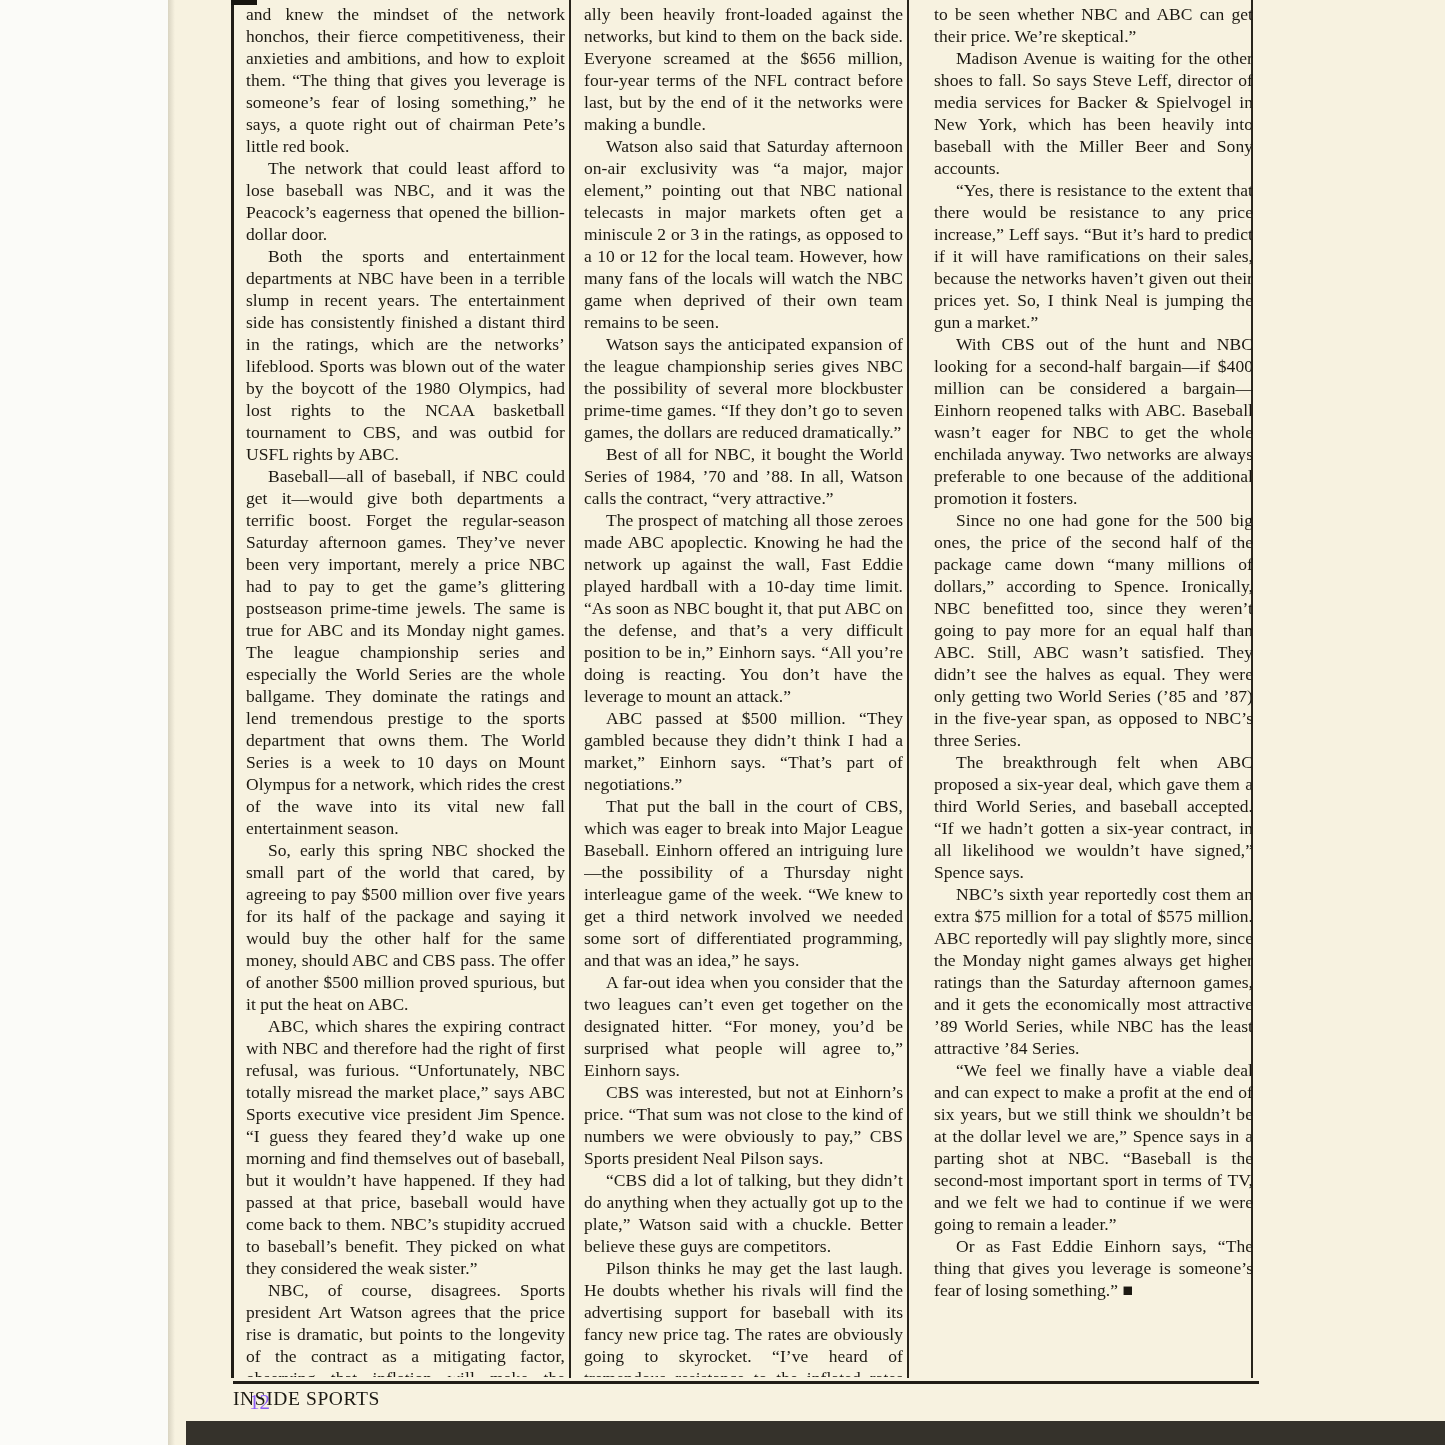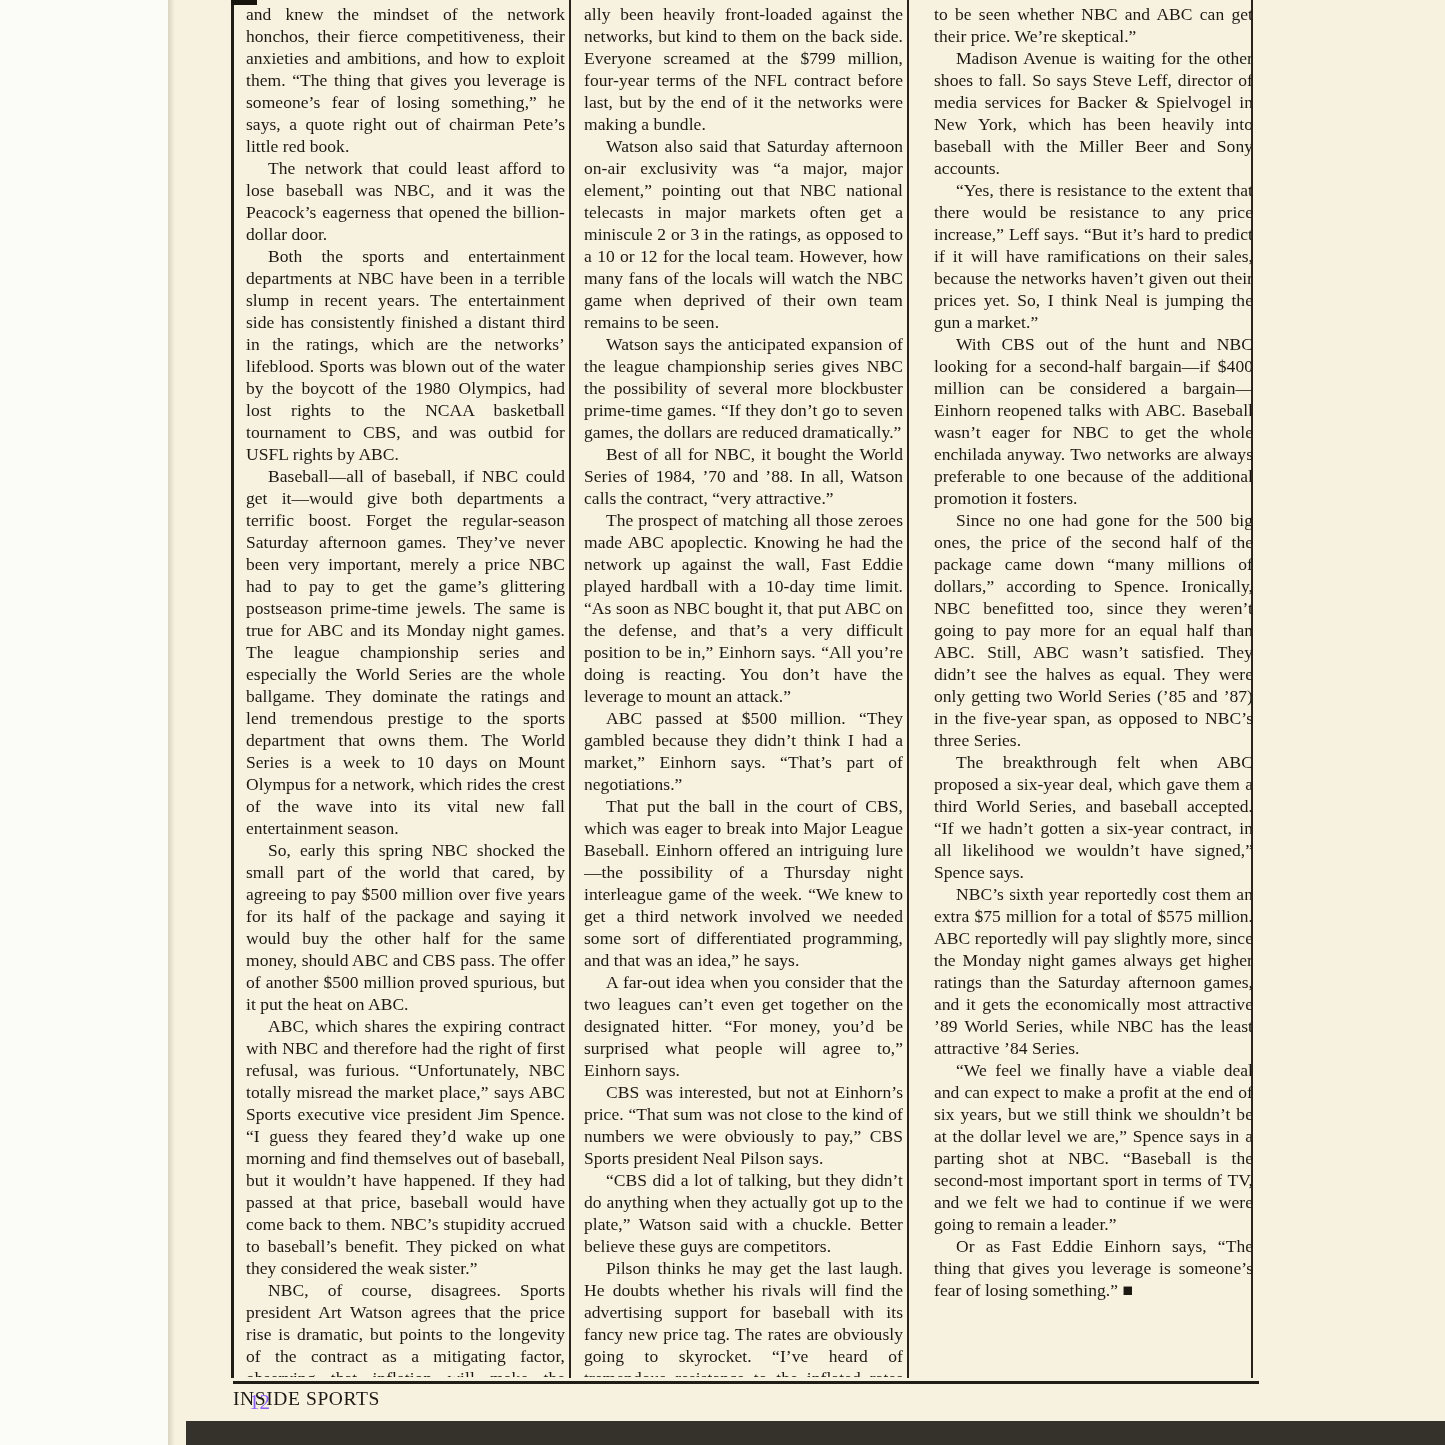--- a/index.html
+++ b/index.html
@@ -56,21 +56,21 @@
 <div class="col" id="col1">
     <p class="cont">and knew the mindset of the network honchos, their fierce competitiveness, their anxieties and ambitions, and how to exploit them. “The thing that gives you leverage is someone’s fear of losing something,” he says, a quote right out of chairman Pete’s little red book.</p>
     <p>The network that could least afford to lose baseball was NBC, and it was the Peacock’s eagerness that opened the billion-dollar door.</p>
     <p>Both the sports and entertainment departments at NBC have been in a terrible slump in recent years. The entertainment side has consistently finished a distant third in the ratings, which are the networks’ lifeblood. Sports was blown out of the water by the boycott of the 1980 Olympics, had lost rights to the NCAA basketball tournament to CBS, and was outbid for USFL rights by ABC.</p>
     <p>Baseball—all of baseball, if NBC could get it—would give both departments a terrific boost. Forget the regular-season Saturday afternoon games. They’ve never been very important, merely a price NBC had to pay to get the game’s glittering postseason prime-time jewels. The same is true for ABC and its Monday night games. The league championship series and especially the World Series are the whole ballgame. They dominate the ratings and lend tremendous prestige to the sports department that owns them. The World Series is a week to 10 days on Mount Olympus for a network, which rides the crest of the wave into its vital new fall entertainment season.</p>
     <p>So, early this spring NBC shocked the small part of the world that cared, by agreeing to pay $500 million over five years for its half of the package and saying it would buy the other half for the same money, should ABC and CBS pass. The offer of another $500 million proved spurious, but it put the heat on ABC.</p>
     <p>ABC, which shares the expiring contract with NBC and therefore had the right of first refusal, was furious. “Unfortunately, NBC totally misread the market place,” says ABC Sports executive vice president Jim Spence. “I guess they feared they’d wake up one morning and find themselves out of baseball, but it wouldn’t have happened. If they had passed at that price, baseball would have come back to them. NBC’s stupidity accrued to baseball’s benefit. They picked on what they considered the weak sister.”</p>
     <p>NBC, of course, disagrees. Sports president Art Watson agrees that the price rise is dramatic, but points to the longevity of the contract as a mitigating factor, observing that inflation will make the numbers far more reasonable toward the end of the deal.</p>
   </div>
 <div class="col" id="col2">
-    <p class="cont">ally been heavily front-loaded against the networks, but kind to them on the back side. Everyone screamed at the $799 million, four-year terms of the NFL contract before last, but by the end of it the networks were making a bundle.</p>
+    <p class="cont">ally been heavily front-loaded against the networks, but kind to them on the back side. Everyone screamed at the $656 million, four-year terms of the NFL contract before last, but by the end of it the networks were making a bundle.</p>
     <p>Watson also said that Saturday afternoon on-air exclusivity was “a major, major element,” pointing out that NBC national telecasts in major markets often get a miniscule 2 or 3 in the ratings, as opposed to a 10 or 12 for the local team. However, how many fans of the locals will watch the NBC game when deprived of their own team remains to be seen.</p>
     <p>Watson says the anticipated expansion of the league championship series gives NBC the possibility of several more blockbuster prime-time games. “If they don’t go to seven games, the dollars are reduced dramatically.”</p>
     <p>Best of all for NBC, it bought the World Series of 1984, ’70 and ’88. In all, Watson calls the contract, “very attractive.”</p>
     <p>The prospect of matching all those zeroes made ABC apoplectic. Knowing he had the network up against the wall, Fast Eddie played hardball with a 10-day time limit. “As soon as NBC bought it, that put ABC on the defense, and that’s a very difficult position to be in,” Einhorn says. “All you’re doing is reacting. You don’t have the leverage to mount an attack.”</p>
     <p>ABC passed at $500 million. “They gambled because they didn’t think I had a market,” Einhorn says. “That’s part of negotiations.”</p>
     <p>That put the ball in the court of CBS, which was eager to break into Major League Baseball. Einhorn offered an intriguing lure—the possibility of a Thursday night interleague game of the week. “We knew to get a third network involved we needed some sort of differentiated programming, and that was an idea,” he says.</p>
     <p>A far-out idea when you consider that the two leagues can’t even get together on the designated hitter. “For money, you’d be surprised what people will agree to,” Einhorn says.</p>
     <p>CBS was interested, but not at Einhorn’s price. “That sum was not close to the kind of numbers we were obviously to pay,” CBS Sports president Neal Pilson says.</p>
     <p>“CBS did a lot of talking, but they didn’t do anything when they actually got up to the plate,” Watson said with a chuckle. Better believe these guys are competitors.</p>
     <p>Pilson thinks he may get the last laugh. He doubts whether his rivals will find the advertising support for baseball with its fancy new price tag. The rates are obviously going to skyrocket. “I’ve heard of tremendous resistance to the inflated rates they’re going to have to pay,” Pilson says. “I have no hard evidence, just talk on the street, but it remains</p>

